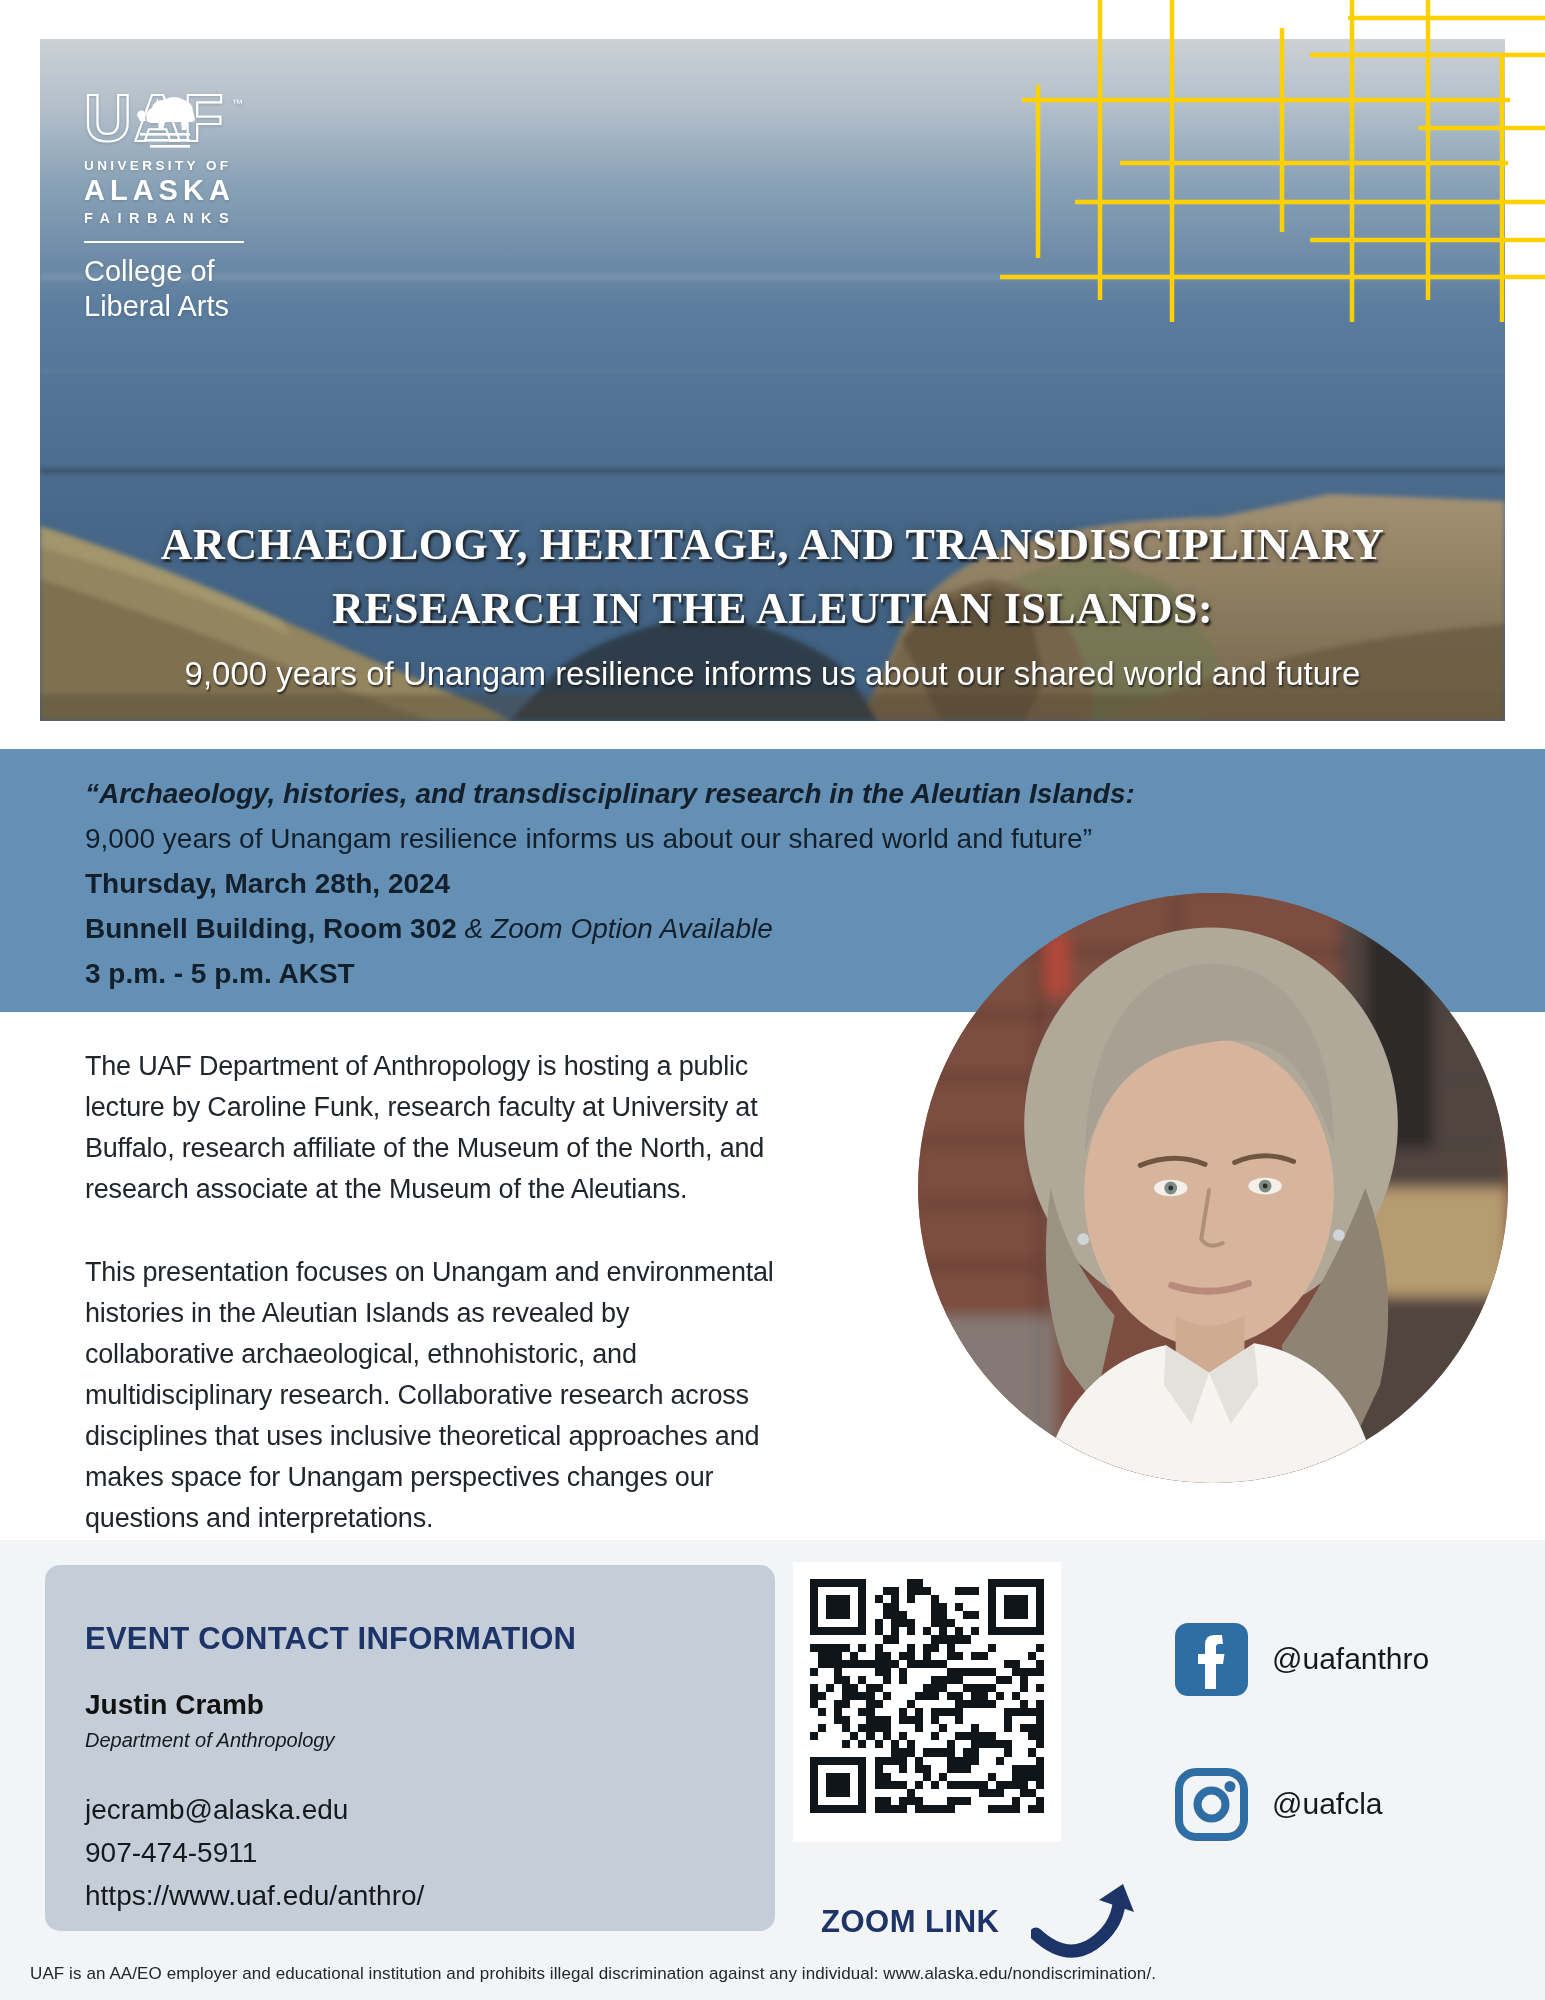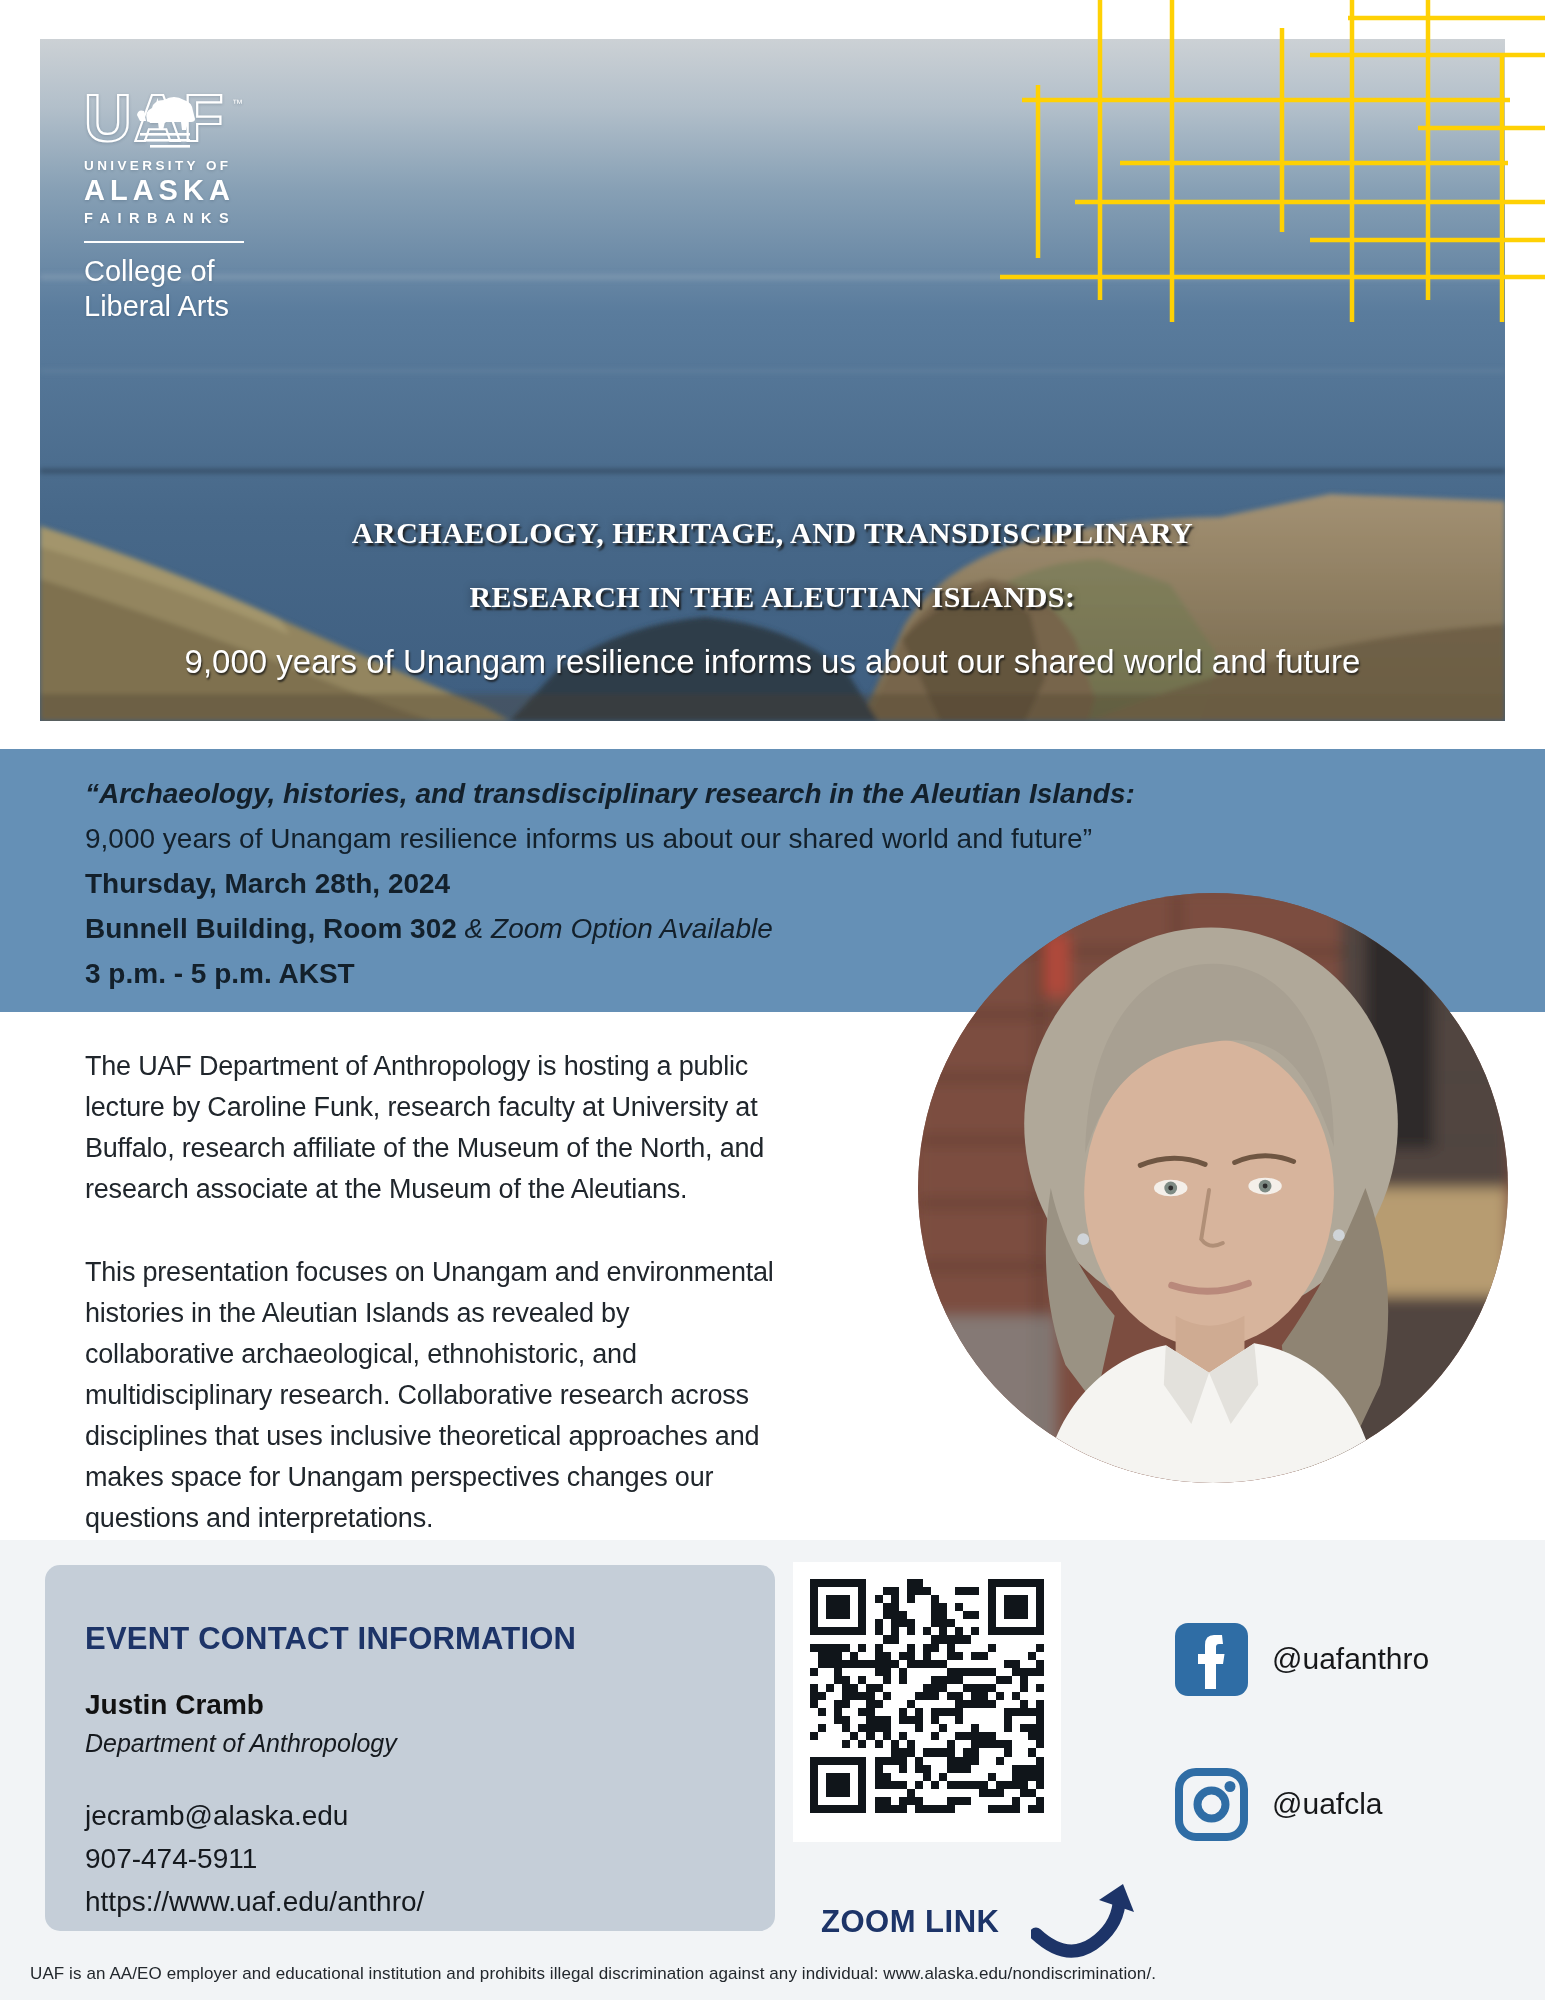--- a/index.html
+++ b/index.html
@@ -18,21 +18,21 @@
               text-shadow:0 1px 3px rgba(30,50,70,.25);}
   .logo-uaf{display:block;}
   .logo-university{font-size:13.5px;letter-spacing:3.4px;font-weight:bold;margin-top:3px;}
   .logo-alaska{font-size:29px;letter-spacing:5px;font-weight:bold;margin-top:1px;}
   .logo-fairbanks{font-size:14.5px;letter-spacing:7.5px;font-weight:bold;margin-top:3px;}
   .logo-divider{width:160px;border:none;border-top:2px solid #fff;margin:15px 0 11px 0;}
   .logo-college{font-size:29px;line-height:35px;font-weight:normal;}
 
   
   .title-block{position:absolute;left:0;right:0;top:462px;text-align:center;color:#fff;z-index:3;}
-  .hero-title{margin:0;font-family:"Liberation Serif",serif;font-weight:bold;font-size:30px;
+  .hero-title{margin:12px;font-family:"Liberation Serif",serif;font-weight:bold;font-size:44px;
               line-height:64px;letter-spacing:.5px;
               text-shadow:2px 3px 2px rgba(25,25,25,.85),0 0 8px rgba(0,0,0,.35);}
   .hero-subtitle{margin-top:14px;font-size:33px;font-weight:normal;
                  text-shadow:1px 2px 2px rgba(20,20,20,.8);}
 
   
   .blue-band{position:absolute;left:0;top:749px;width:1545px;height:263px;background:#6590b6;}
   .band-inner{position:absolute;left:85px;top:22px;right:60px;font-size:28px;line-height:45px;color:#13202b;}
   .band-inner .b{font-weight:bold;}
   .band-inner .bi{font-weight:bold;font-style:italic;}
@@ -48,21 +48,21 @@
              letter-spacing:-.2px;color:#20262c;}
   .body-text p{margin:0;}
   .body-text p + p{margin-top:42px;}
 
   
   .footer{position:absolute;left:0;top:1540px;width:1545px;height:460px;background:#f2f4f6;}
   .contact-box{position:absolute;left:45px;top:25px;width:730px;height:366px;background:#c5ced8;border-radius:15px;}
   .contact-inner{position:absolute;left:40px;top:56px;right:30px;}
   .contact-heading{color:#1d3468;font-weight:bold;font-size:31px;letter-spacing:.2px;}
   .contact-name{margin-top:32px;font-weight:bold;font-size:28px;color:#111;}
-  .contact-dept{margin-top:8px;font-style:italic;font-size:25px;color:#15191e;}
+  .contact-dept{margin-top:8px;font-style:italic;font-size:20px;color:#15191e;}
   .contact-lines{margin-top:36px;font-size:28px;line-height:43px;color:#15191e;}
 
   .qr-box{position:absolute;left:793px;top:22px;width:268px;height:280px;background:#ffffff;}
   .qr-box svg{position:absolute;left:17px;top:17px;width:234px;height:234px;}
 
   .zoom-link{position:absolute;left:821px;top:342px;width:330px;height:95px;}
   .zoom-link-label{position:absolute;left:0;top:22px;color:#1d3468;font-weight:bold;font-size:31px;letter-spacing:.5px;}
   .zoom-arrow{position:absolute;left:210px;top:0;width:110px;height:90px;}
 
   .social-row{position:absolute;left:1175px;height:74px;display:flex;align-items:center;}

